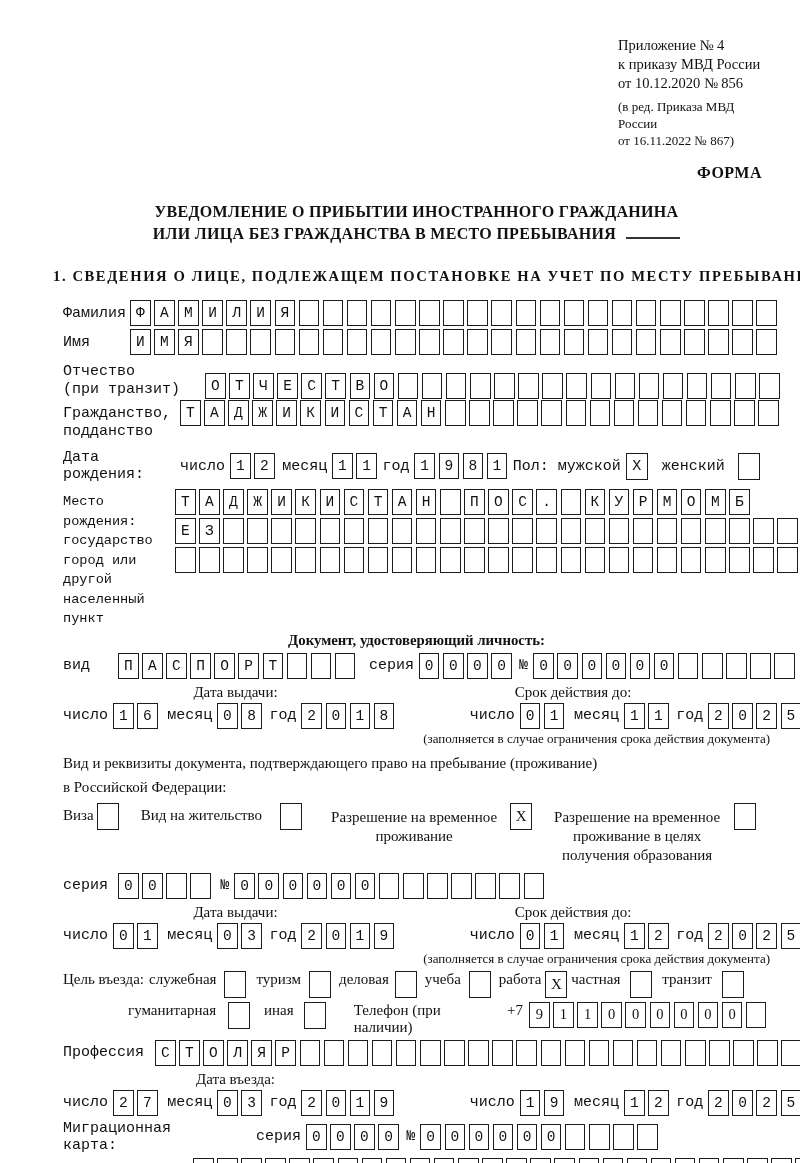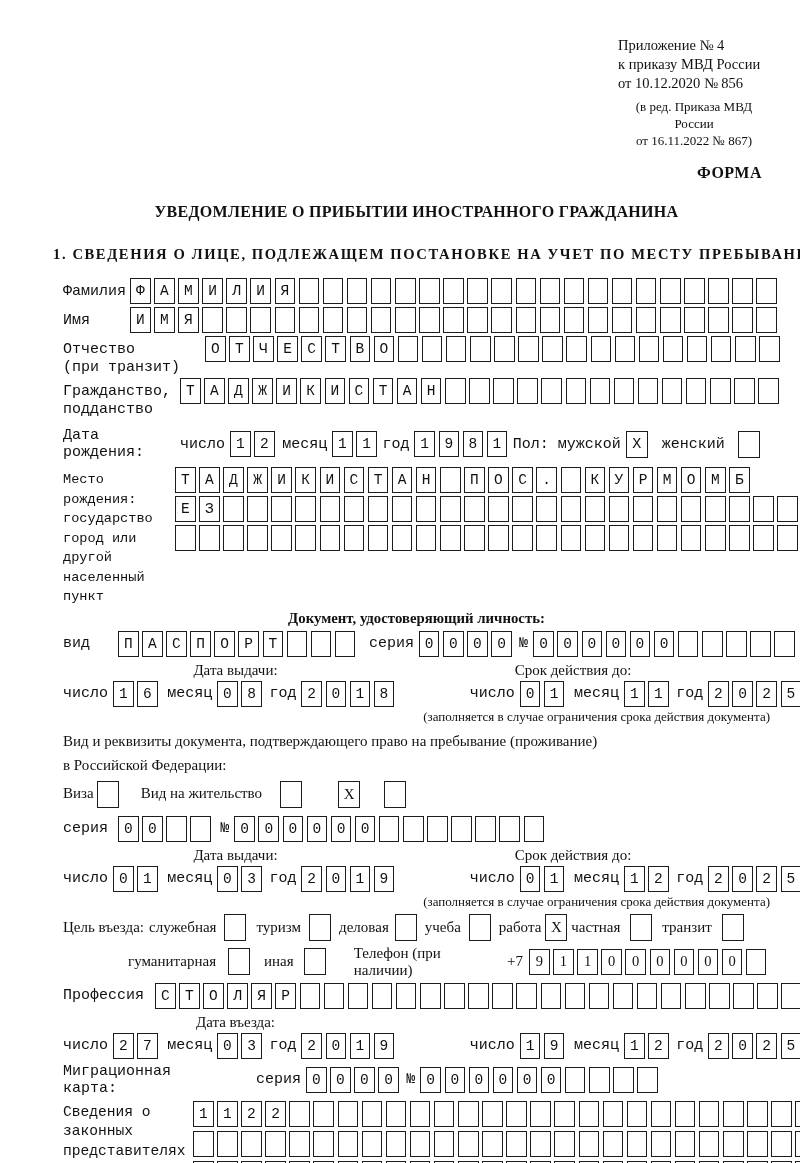--- a/index.html
+++ b/index.html
@@ -2,21 +2,21 @@
 <html><head>
 <meta charset="utf-8">
 <style>
   html,body{margin:0;padding:0;background:#e8e8e8;}
   .page{
     width:800px;height:1163px;margin:0 auto;background:#ffffff;color:#111;
     font-family:"Liberation Serif","DejaVu Serif",serif;font-size:15px;
     position:relative;box-sizing:border-box;padding:36px 30px 28px 63px;overflow:hidden;
   }
   .appendix{margin-left:555px;line-height:19px;font-size:14.5px;}
-  .appendix .ed{font-size:13px;line-height:17px;text-align:center;}
+  .appendix .ed{font-size:13px;line-height:17px;}
   .appendix .ed.first{margin-top:5px;}
   .forma{text-align:right;padding-right:8px;font-weight:bold;font-size:16px;margin-top:15px;letter-spacing:.5px;}
   .title{font-weight:bold;font-size:16px;text-align:center;margin-top:19px;line-height:22px;letter-spacing:.3px;}
   .blank{display:inline-block;width:54px;border-bottom:2px solid #333;height:14px;margin-left:10px;}
   .sect{font-weight:bold;font-size:14.6px;margin-top:23px;text-align:center;letter-spacing:1.6px;white-space:nowrap;margin-left:-10px;}
   .rows{margin-top:15px;}
   .frow{display:flex;align-items:flex-start;margin-bottom:3px;font-family:Liberation Mono, monospace;}
   .lbl{font-size:15px;line-height:18px;flex:none;padding-top:5px;}
   .lbl.small{font-size:13.6px;}
   .cells{display:flex;flex:none;}
@@ -35,41 +35,42 @@
   .hdrrow{display:flex;margin-top:5px;margin-bottom:2px;}
   .hdrrow .h1{width:345px;text-align:center;}
   .hdrrow .h2{width:330px;text-align:center;}
   .note{font-size:13px;text-align:right;padding-right:0px;margin-top:2px;margin-bottom:4px;}
   .dochead{font-weight:bold;text-align:center;font-size:14.8px;margin:3px 0 4px 0;}
   .intro{line-height:24px;margin-top:4px;}
   .optrow{display:flex;align-items:flex-start;margin-top:4px;margin-bottom:8px;}
   .opt{display:flex;align-items:flex-start;}
   .olbl{padding-top:5px;}
   .olbl.c{text-align:center;line-height:19px;padding-top:5px;}
-  .purposerow{display:flex;align-items:center;margin-bottom:4px;flex-wrap:nowrap;}
+  .purposerow{display:flex;align-items:flex-start;margin-bottom:4px;flex-wrap:nowrap;}
   .purposerow .olbl{padding-top:0;}
   .repl{line-height:19.5px;}
 </style>
 </head>
 <body>
 
 <div class="page">
 
   <div class="appendix">
     <div>Приложение № 4</div>
     <div>к приказу МВД России</div>
     <div>от 10.12.2020 № 856</div>
     <div class="ed first">(в ред. Приказа МВД России</div>
     <div class="ed">от 16.11.2022 № 867)</div>
   </div>
 
   <div class="forma">ФОРМА</div>
 
   <div class="title">
     <div>УВЕДОМЛЕНИЕ О ПРИБЫТИИ ИНОСТРАННОГО ГРАЖДАНИНА</div>
+    <div><span>ИЛИ ЛИЦА БЕЗ ГРАЖДАНСТВА В МЕСТО ПРЕБЫВАНИЯ</span><span class="blank"></span></div>
   </div>
 
   <div class="sect">1. СВЕДЕНИЯ О ЛИЦЕ, ПОДЛЕЖАЩЕМ ПОСТАНОВКЕ НА УЧЕТ ПО МЕСТУ ПРЕБЫВАНИЯ</div>
 
   <div class="rows">
 
     <div class="frow">
       <div class="lbl" style="width:67px">Фамилия</div>
       <div class="cells">
           <span class="cell">Ф</span>
@@ -128,21 +129,21 @@
           <span class="cell"></span>
           <span class="cell"></span>
           <span class="cell"></span>
           <span class="cell"></span>
           <span class="cell"></span>
           <span class="cell"></span>
           <span class="cell"></span>
         </div>
     </div>
 
-    <div class="frow" style="margin-bottom:1px;">
+    <div class="frow" style="margin-bottom:1px;align-items:flex-end;">
       <div class="lbl" style="width:142px">
         <div>Отчество</div>
         <div>(при транзит)</div>
       </div>
       <div class="cells">
           <span class="cell">О</span>
           <span class="cell">Т</span>
           <span class="cell">Ч</span>
           <span class="cell">Е</span>
           <span class="cell">С</span>
@@ -413,23 +414,25 @@
     <div class="optrow">
       <span class="opt">
         <span class="olbl" style="padding-top:4px">Виза</span>
         <span class="box" style="margin-left:3px"></span>
       </span>
       <span class="opt" style="margin-left:22px">
         <span class="olbl" style="padding-top:4px">Вид на жительство</span>
         <span class="box" style="margin-left:18px"></span>
       </span>
       <span class="opt" style="margin-left:26px">
+        <span class="olbl c" style="width:172px">Разрешение на временное проживание</span>
         <span class="box" style="margin-left:10px">X</span>
       </span>
       <span class="opt" style="margin-left:16px">
+        <span class="olbl c" style="width:178px">Разрешение на временное проживание в целях получения образования</span>
         <span class="box" style="margin-left:8px"></span>
       </span>
     </div>
 
     <div class="frow inline" style="align-items:center;margin-bottom:2px;">
       <span class="dl" style="width:50px">серия</span>
       <span class="cells">
           <span class="cell">0</span>
           <span class="cell">0</span>
           <span class="cell"></span>

